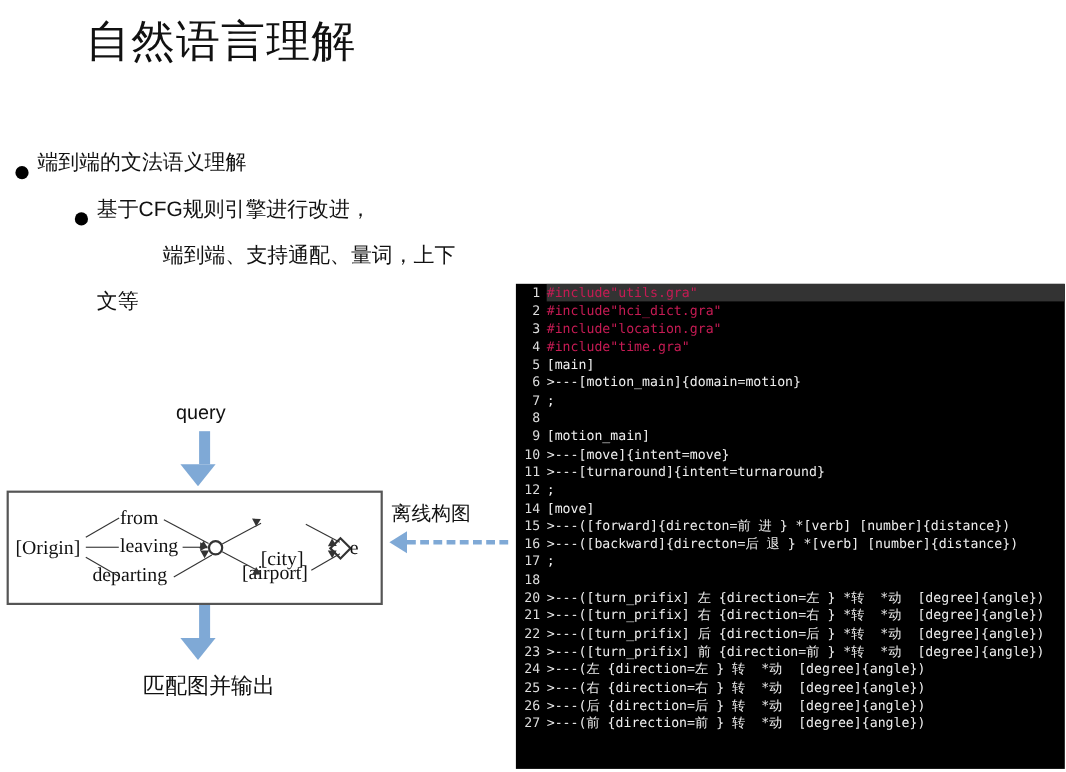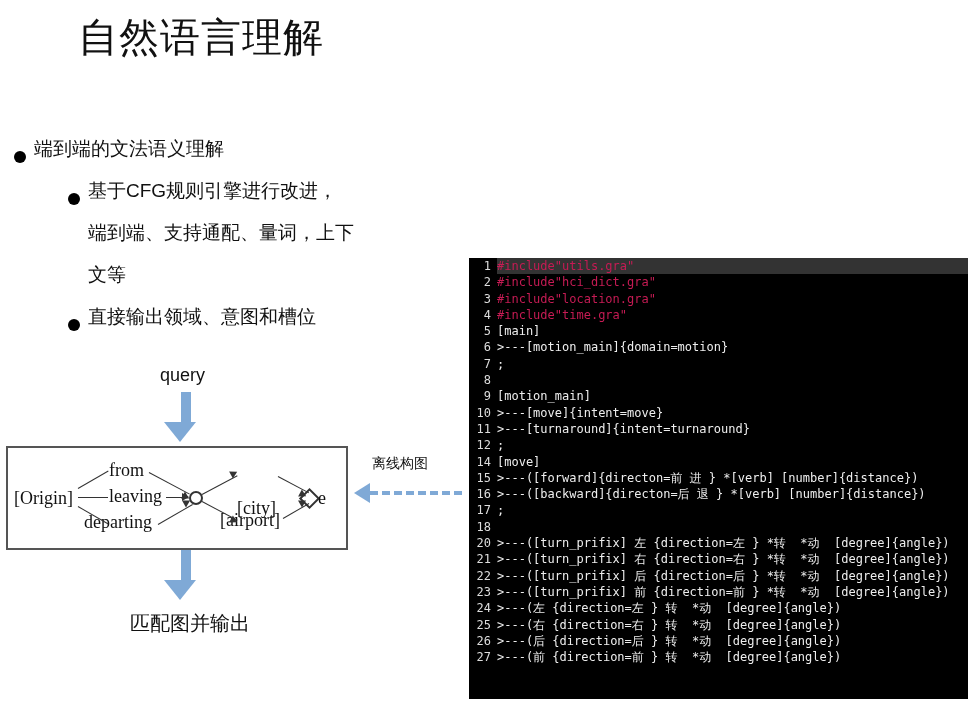--- a/index.html
+++ b/index.html
@@ -6,21 +6,21 @@
     font-family:"Microsoft YaHei","Hiragino Sans GB",Arial,sans-serif;color:#111;}
   .slide{position:relative;width:969px;height:702px;overflow:hidden;}
   .title{font-size:40px;font-weight:500;letter-spacing:1px;
     position:absolute;top:10px;left:78px;}
   .bullets{position:absolute;top:128px;left:14px;width:400px;font-size:19px;
     line-height:42px;}
   .bullets .b-row{display:flex;align-items:center;}
   .bullets .dot{width:12px;height:12px;border-radius:50%;background:#000;
     flex:none;margin-top:15px;margin-right:8px;}
   .bullets .sub{margin-left:54px;}
-  .bullets .cont{margin-left:74px;}
+  .bullets .cont{margin-left:74px;text-align:right;}
   .bullets .cont2{margin-left:74px;}
   .query-label{position:absolute;top:365px;left:160px;font-size:18px;}
   .arrow-down1{position:absolute;top:392px;left:175px;}
   .arrow-down2{position:absolute;top:550px;left:175px;}
   .arrow-shaft{width:10px;height:30px;background:#7fa9d6;margin:0 auto;}
   .arrow-head{width:0;height:0;border-left:16px solid transparent;
     border-right:16px solid transparent;border-top:20px solid #7fa9d6;
     margin-left:-11px;}
   .grammar-box{position:absolute;top:446px;left:6px;width:338px;height:100px;
     border:2px solid #555;background:#fff;font-family:"Times New Roman",serif;
@@ -34,21 +34,21 @@
   .gb-city{position:absolute;top:16px;left:229px;margin-top:34px;}
   .gb-airport{position:absolute;top:62px;left:212px;}
   .gb-e{position:absolute;top:40px;left:297px;}
   .gb-diamond{position:absolute;top:43px;left:294px;width:11px;height:11px;
     border:2px solid #333;transform:rotate(45deg);}
   .gb-line{position:absolute;background:#333;height:1px;transform-origin:left center;}
   .gb-ah{position:absolute;width:0;height:0;
     border-left:7px solid #333;border-top:4px solid transparent;
     border-bottom:4px solid transparent;transform-origin:left center;}
   .match-label{position:absolute;top:610px;left:130px;font-size:20px;}
-  .offline-label{position:absolute;top:455px;left:372px;font-size:14px;}
+  .offline-label{position:absolute;top:455px;left:356px;font-size:18px;}
   .dash-arrow{position:absolute;top:483px;left:356px;width:108px;height:20px;}
   .dash-body{border-top:4px dashed #7fa9d6;width:92px;position:absolute;
     top:8px;right:2px;}
   .dash-head{position:absolute;left:-2px;top:0px;width:0;height:0;
     border-top:10px solid transparent;border-bottom:10px solid transparent;
     border-right:16px solid #7fa9d6;}
   .code{position:absolute;top:258px;left:469px;width:499px;height:441px;
     background:#000;color:#eee;font-family:Menlo,Consolas,monospace;
     font-size:12px;line-height:16.3px;overflow:hidden;}
   .code .row{display:flex;white-space:pre;}
@@ -69,24 +69,20 @@
     <div class="b-row">
       <span class="dot"></span>
       <span>端到端的文法语义理解</span>
     </div>
     <div class="b-row sub">
       <span class="dot"></span>
       <span>基于CFG规则引擎进行改进，</span>
     </div>
     <div class="cont">端到端、支持通配、量词，上下</div>
     <div class="cont2">文等</div>
-    <div class="b-row sub">
-      <span class="dot"></span>
-      <span>直接输出领域、意图和槽位</span>
-    </div>
   </div>
 
   <div class="query-label">query</div>
 
   <div class="arrow-down1">
     <div class="arrow-shaft"></div>
       <div class="arrow-head"></div>
   </div>
 
   <div class="grammar-box">

